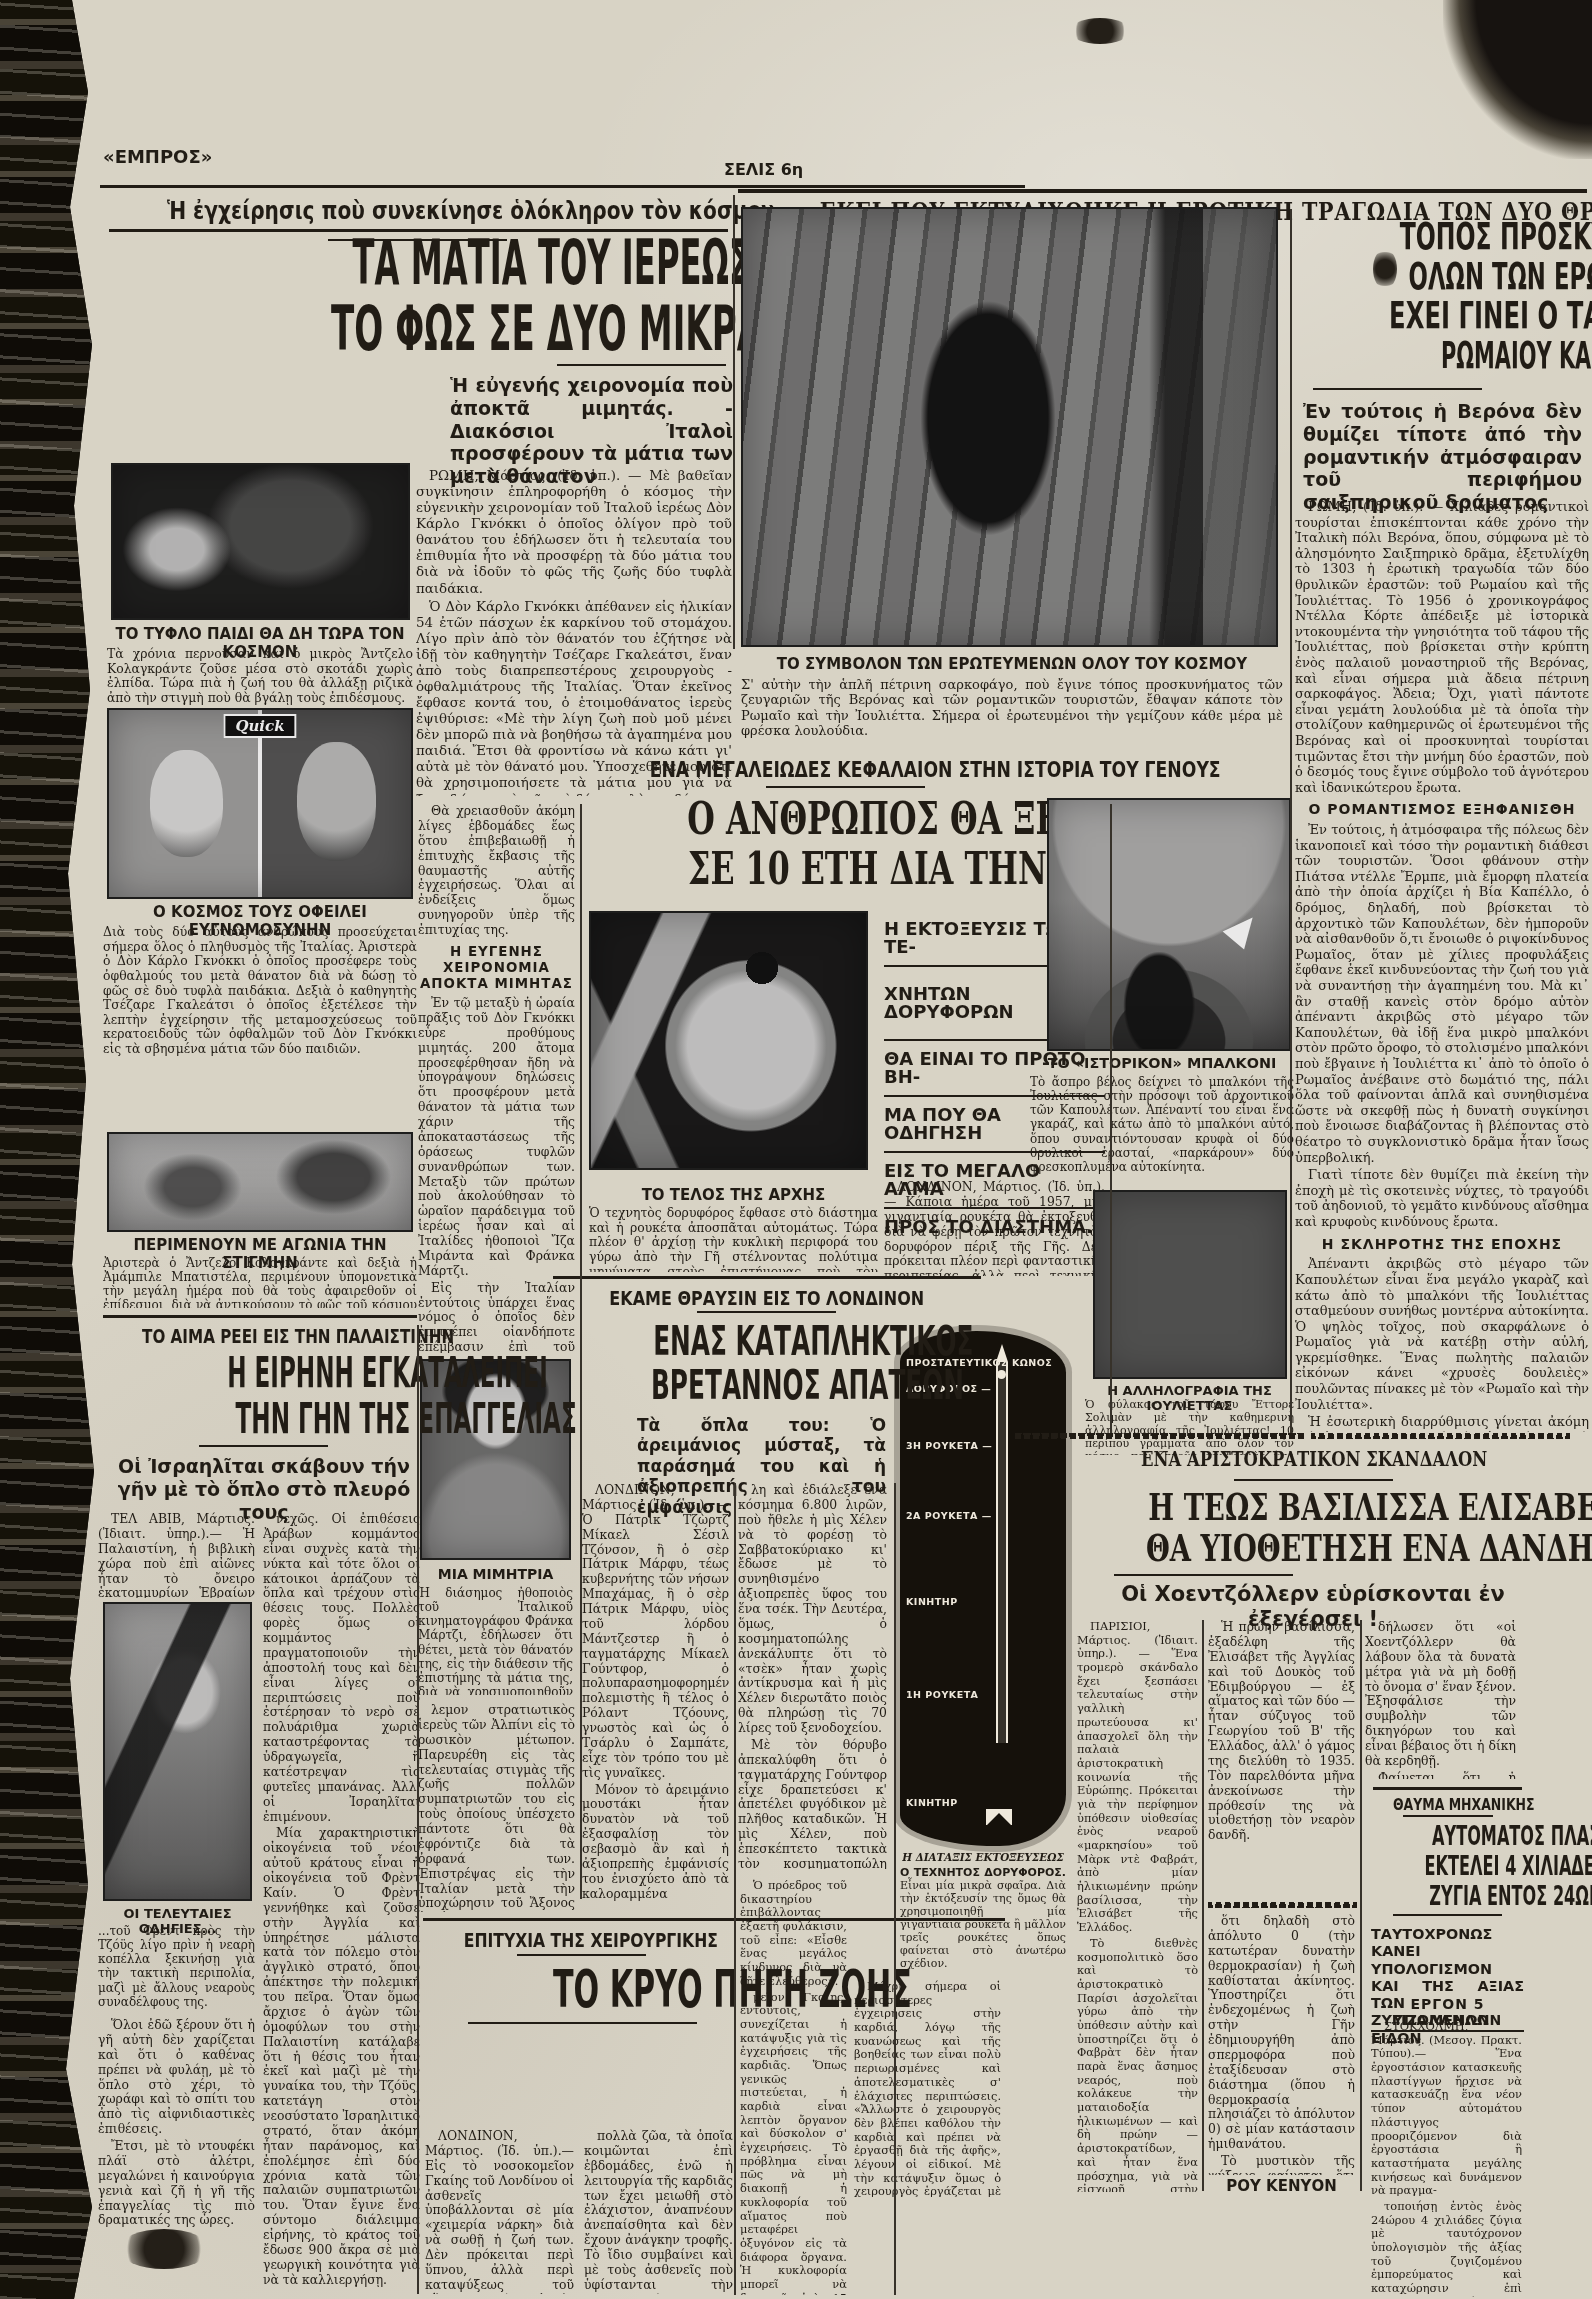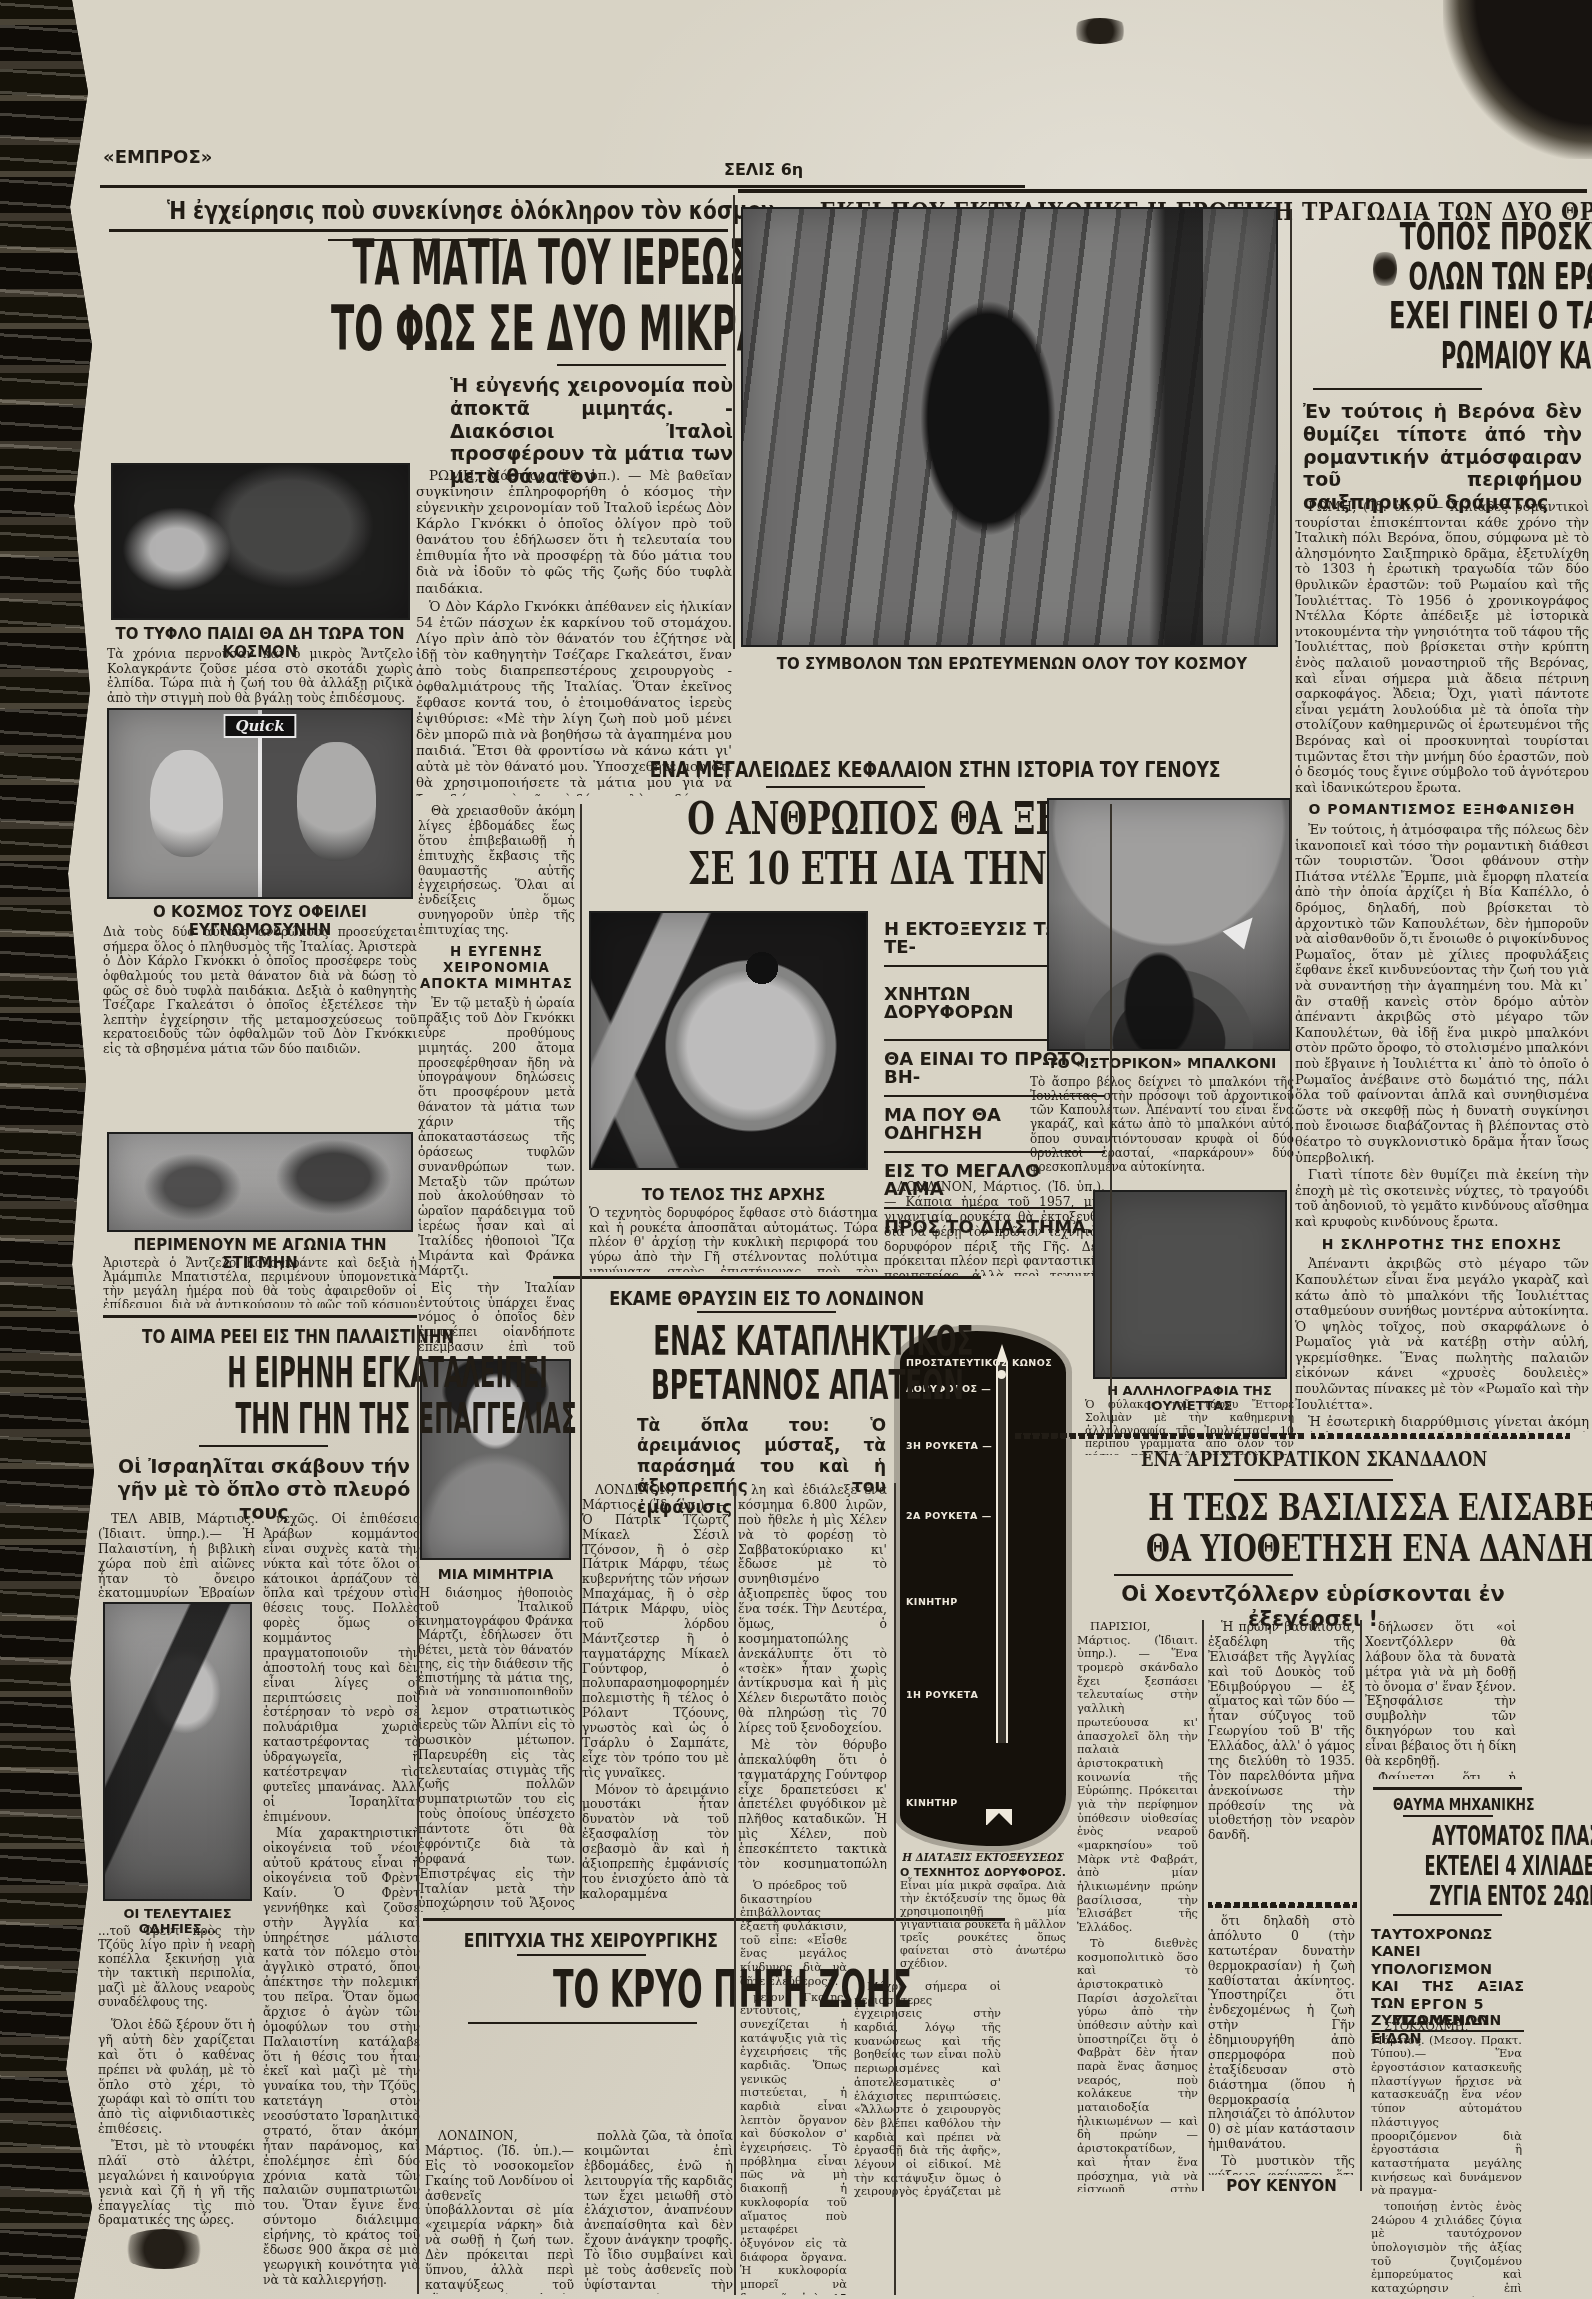--- a/index.html
+++ b/index.html
@@ -129,20 +129,21 @@
   <div class="abs cap-t" style="left:418px;top:1566px;width:155px;font-size:14px;">ΜΙΑ ΜΙΜΗΤΡΙΑ</div>
   <div class="abs cap" style="left:418px;top:1586px;width:155px;height:109px;font-size:12px;">Ἡ διάσημος ἠθοποιὸς τοῦ Ἰταλικοῦ κινηματογράφου Φράνκα Μάρτζι, ἐδήλωσεν ὅτι θέτει, μετὰ τὸν θάνατόν της, εἰς τὴν διάθεσιν τῆς ἐπιστήμης τὰ μάτια της, διὰ νὰ χρησιμοποιηθοῦν μὲ τὸν ἴδιον σκοπὸν ποὺ ἐχρησιμοποιήθησαν τὰ μάτια τοῦ Δὸν Γκνόκκι.</div>
   <div class="abs bodycol" style="left:418px;top:1703px;width:157px;height:209px;">
     <div>
         <p>λεμον στρατιωτικὸς ἱερεὺς τῶν Ἀλπίνι εἰς τὸ ρωσικὸν μέτωπον. Παρευρέθη εἰς τὰς τελευταίας στιγμὰς τῆς ζωῆς πολλῶν συμπατριωτῶν του εἰς τοὺς ὁποίους ὑπέσχετο πάντοτε ὅτι θὰ ἐφρόντιζε διὰ τὰ ὀρφανά των. Ἐπιστρέψας εἰς τὴν Ἰταλίαν μετὰ τὴν ὑποχώρησιν τοῦ Ἄξονος ἀφιέρωσε τὴν ζωήν του εἰς τὴν ἀνακούφισιν τῶν πασχόντων ὀρφανῶν φροντίζοντας ἰδιαιτέρως διὰ τὰ ἀνάπηρα.</p>
       </div>
   </div>
 
   <div class="abs photo ph-verona" style="left:741px;top:207px;width:537px;height:440px;"></div>
   <div class="abs cap-t" style="left:741px;top:655px;width:542px;font-size:15px;">ΤΟ ΣΥΜΒΟΛΟΝ ΤΩΝ ΕΡΩΤΕΥΜΕΝΩΝ ΟΛΟΥ ΤΟΥ ΚΟΣΜΟΥ</div>
+  <div class="abs cap" style="left:741px;top:677px;width:542px;height:66px;font-size:13px;">Σ' αὐτὴν τὴν ἁπλῆ πέτρινη σαρκοφάγο, ποὺ ἔγινε τόπος προσκυνήματος τῶν ζευγαριῶν τῆς Βερόνας καὶ τῶν ρομαντικῶν τουριστῶν, ἔθαψαν κάποτε τὸν Ρωμαῖο καὶ τὴν Ἰουλιέττα. Σήμερα οἱ ἐρωτευμένοι τὴν γεμίζουν κάθε μέρα μὲ φρέσκα λουλούδια.</div>
 
   <div class="abs kicker" style="left:587px;top:758px;width:519px;font-size:21px;"><span class="cx" style="--sx:.82">ΕΝΑ ΜΕΓΑΛΕΙΩΔΕΣ ΚΕΦΑΛΑΙΟΝ ΣΤΗΝ ΙΣΤΟΡΙΑ ΤΟΥ ΓΕΝΟΥΣ</span></div>
   <div class="abs hr2" style="left:766px;top:786px;width:159px;"></div>
   <div class="abs hl-serif" style="left:585px;top:796px;width:521px;font-size:44px;"><span class="cx" style="--sx:.72">Ο ΑΝΘΡΩΠΟΣ ΘΑ ΞΕΚΙΝΗΣΗ</span></div>
   <div class="abs hl-serif" style="left:585px;top:846px;width:521px;font-size:44px;"><span class="cx" style="--sx:.72">ΣΕ 10 ΕΤΗ ΔΙΑ ΤΗΝ ΣΕΛΗΝΗ</span></div>
 
   <div class="abs photo ph-sat" style="left:589px;top:911px;width:279px;height:259px;"></div>
   <div class="abs" style="left:884px;top:911px;width:221px;">
     <div style="font-family:'DejaVu Sans',sans-serif;font-weight:700;font-size:18px;line-height:1;padding:9px 0;border-bottom:2px solid #211c15;">Η ΕΚΤΟΞΕΥΣΙΣ ΤΩΝ ΤΕ-</div>
     <div style="font-family:'DejaVu Sans',sans-serif;font-weight:700;font-size:18px;line-height:1;padding:18px 0;border-bottom:2px solid #211c15;">ΧΝΗΤΩΝ  ΔΟΡΥΦΟΡΩΝ</div>

